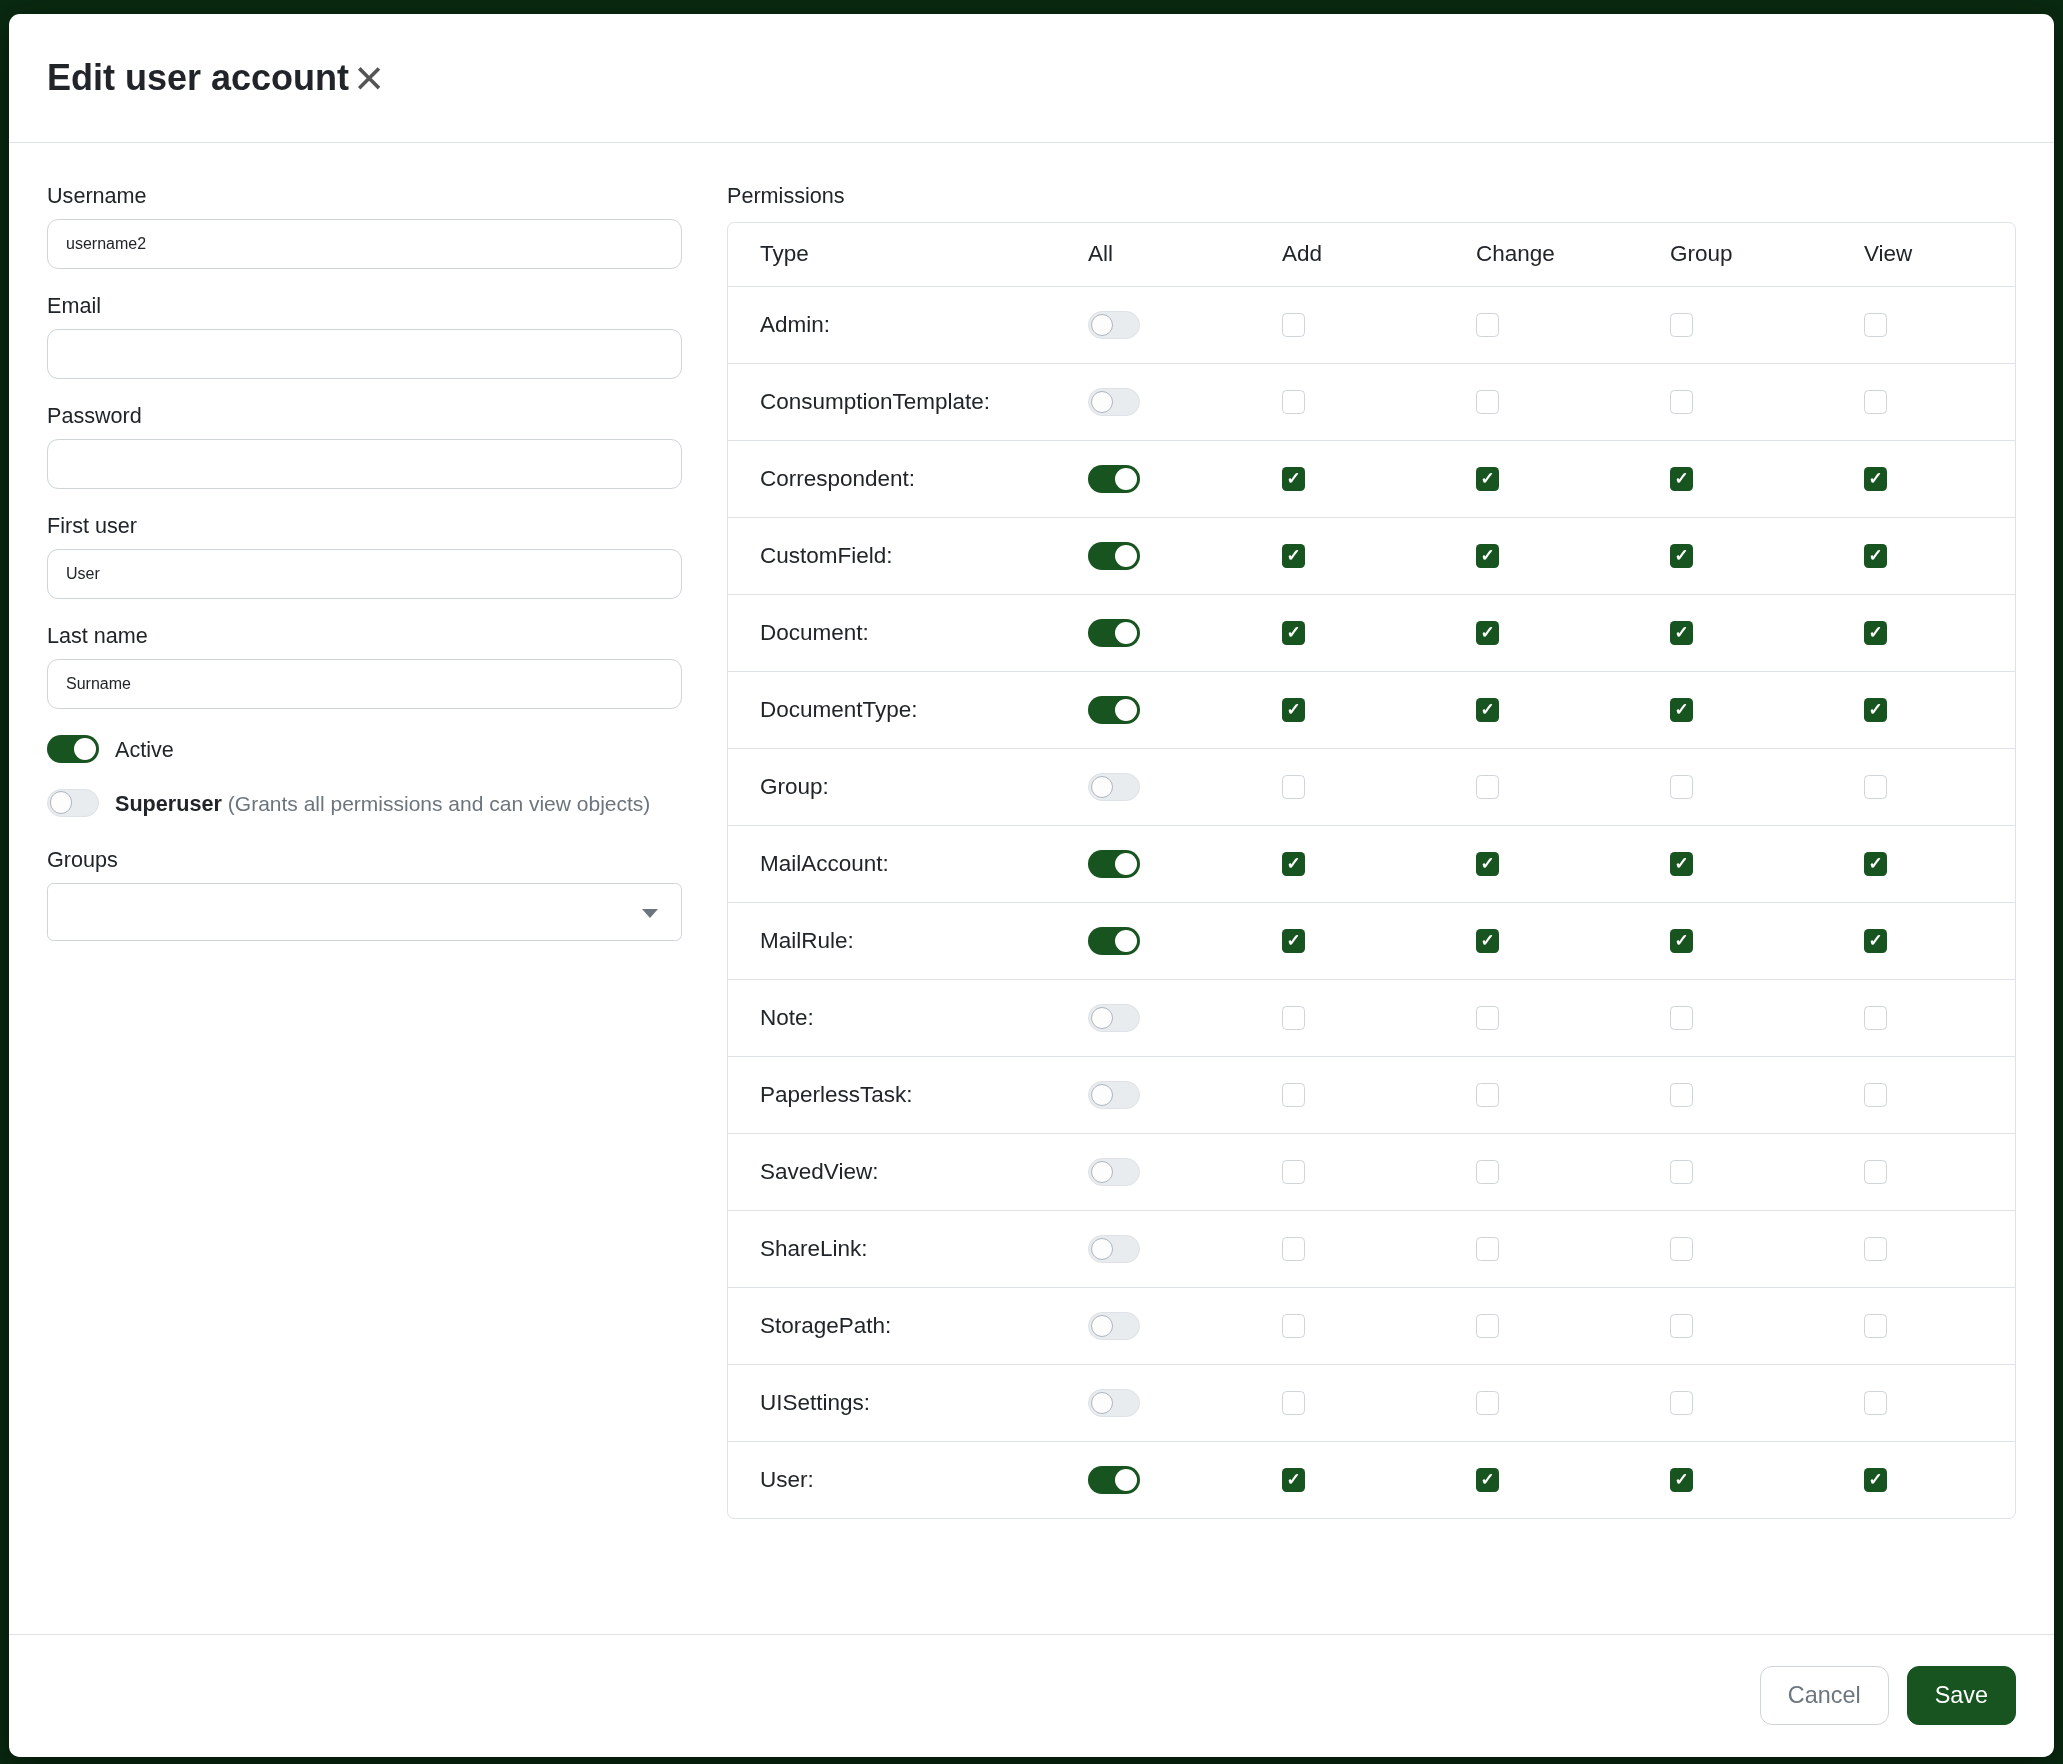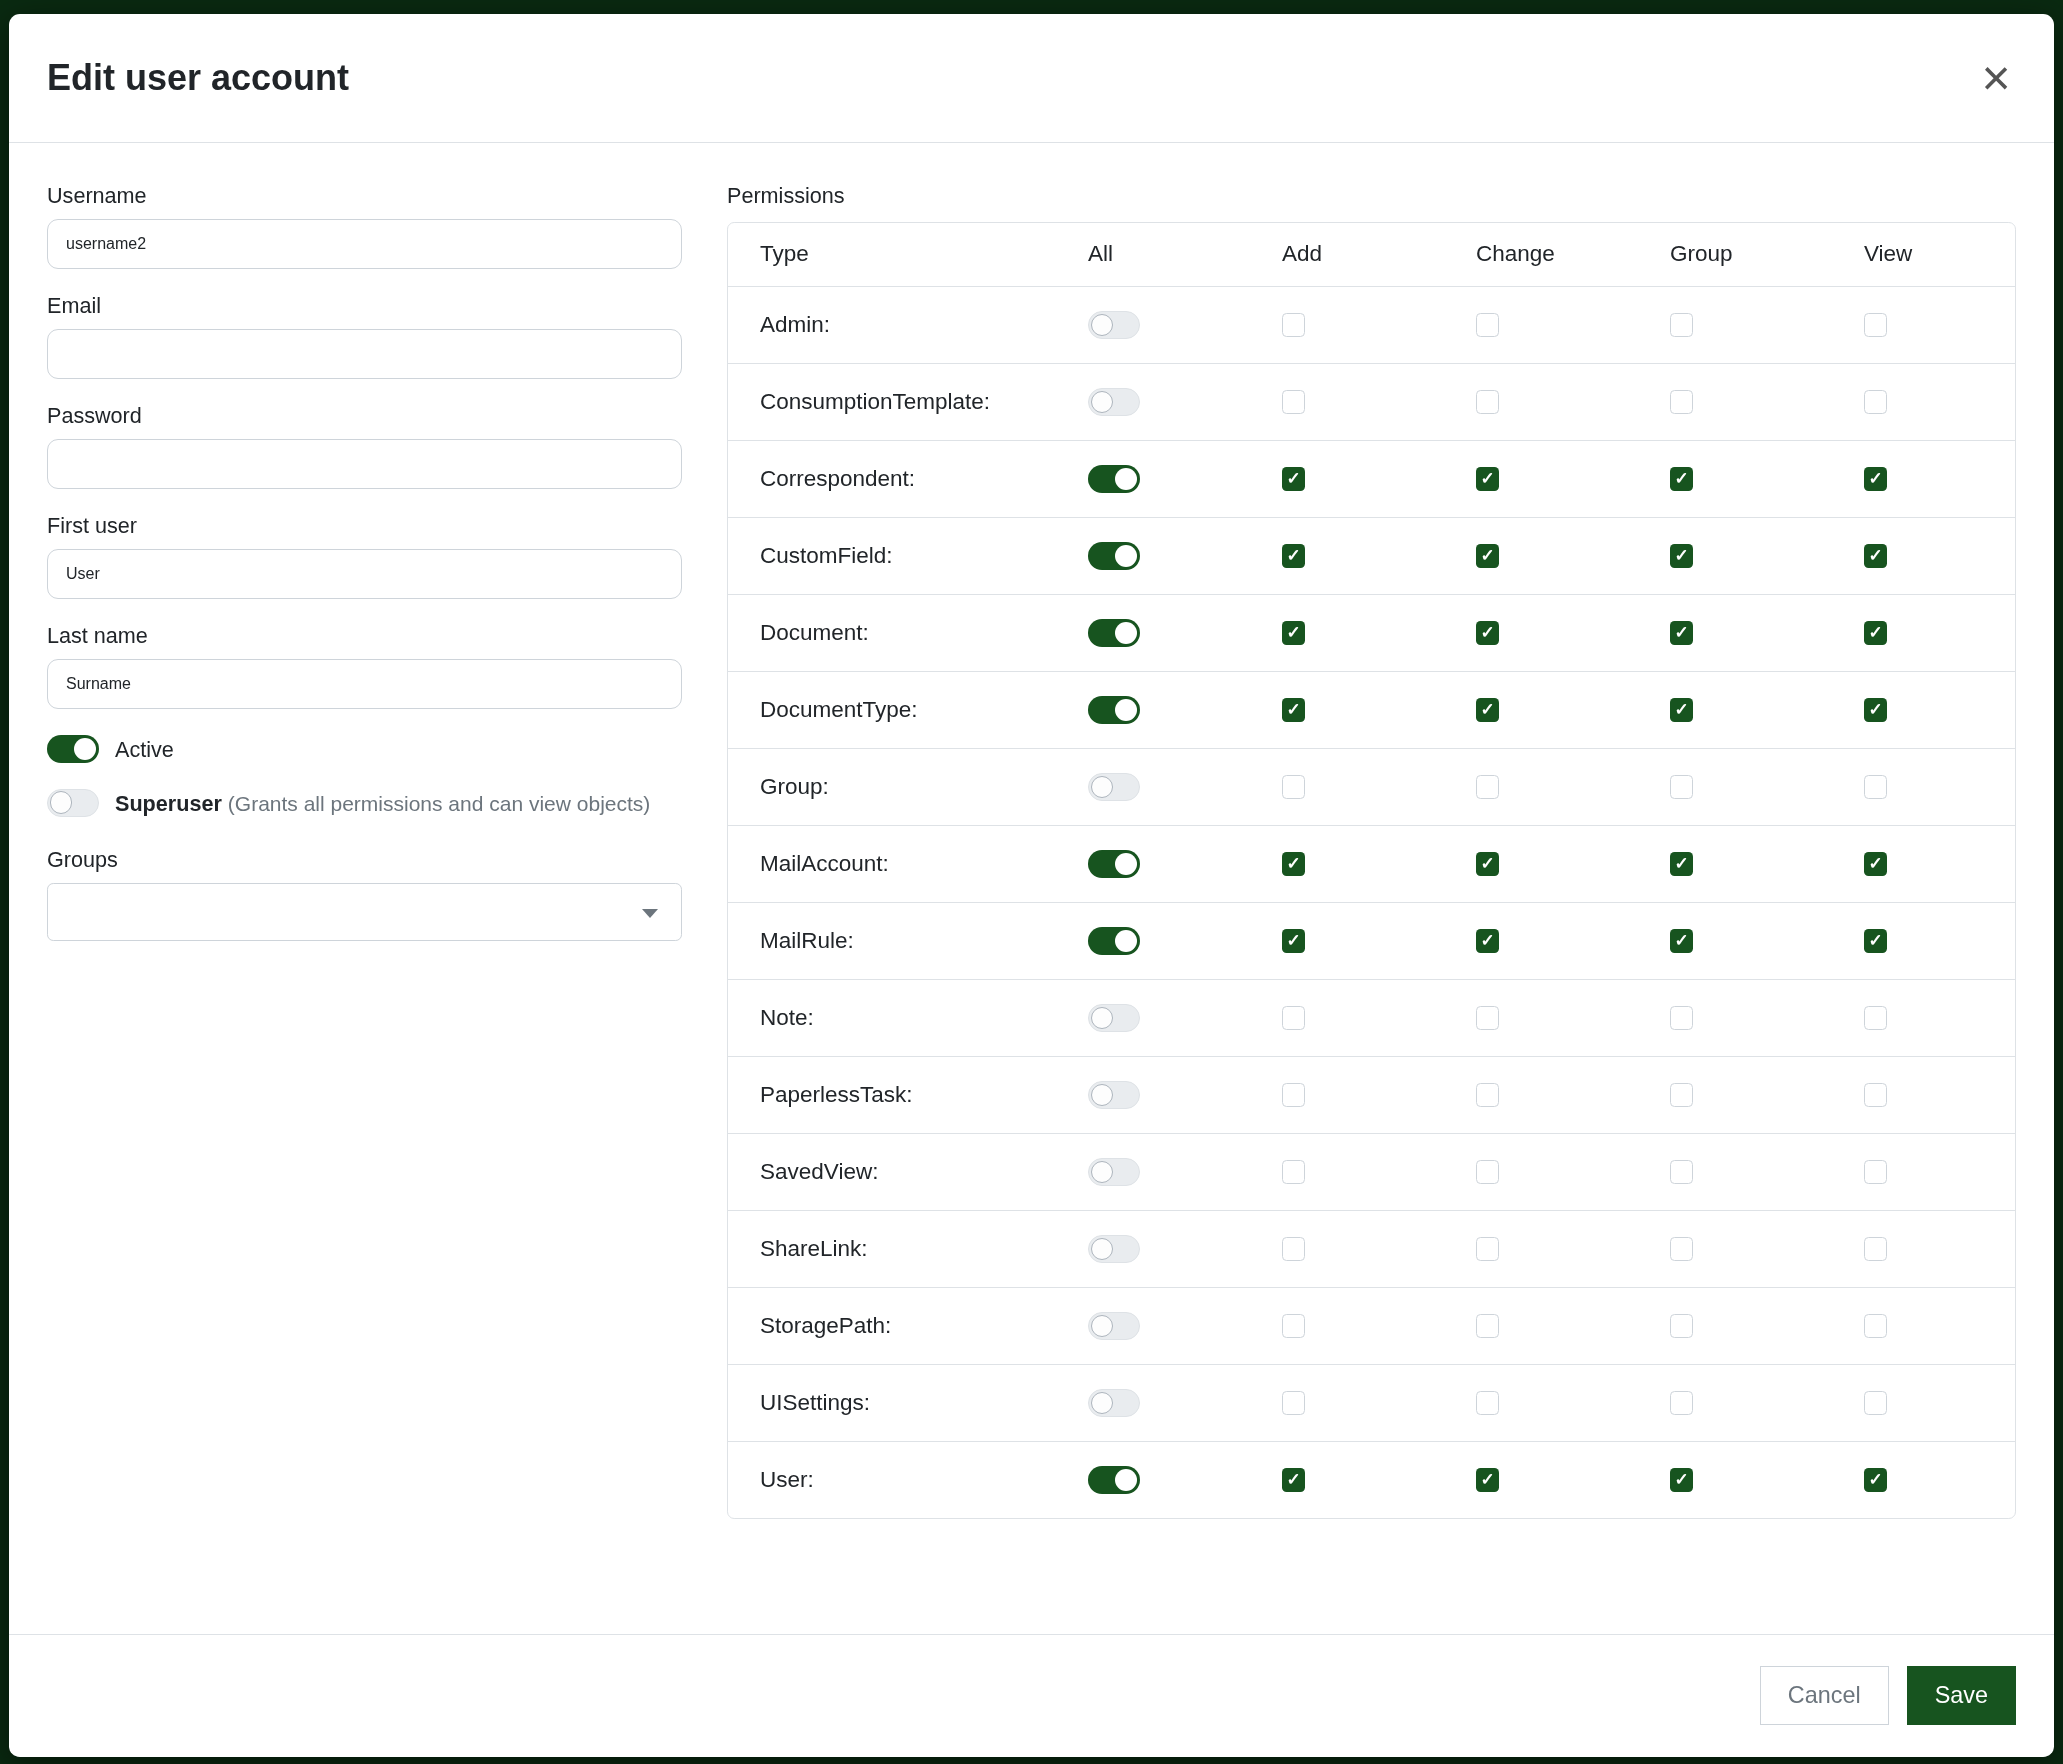--- a/index.html
+++ b/index.html
@@ -20,21 +20,20 @@
     flex-direction: column;
     box-shadow: 0 9px 36px rgba(0,0,0,0.5);
     overflow: hidden;
   }
   
   .modal-header {
     height: 129px;
     flex: 0 0 auto;
     display: flex;
     align-items: center;
-    justify-content: space-between;
     padding: 0 38px;
     border-bottom: 0.9px solid #dee2e6;
   }
   .modal-title { font-size: 36px; font-weight: 700; color: #212529; }
   .close-btn {
     background: none; border: none; cursor: pointer;
     font-size: 50px; font-weight: 300; line-height: 1;
     color: #555; padding: 0 5.4px;
   }
   
@@ -120,21 +119,21 @@
   .cbx.unchecked { background: #fff; border: 0.9px solid #ced4da; }
 
   
   .modal-footer {
     flex: 0 0 auto; height: 123px;
     border-top: 0.9px solid #dee2e6;
     display: flex; align-items: center; justify-content: flex-end;
     gap: 18px; padding: 0 38px;
   }
   .btn {
-    height: 59px; border-radius: 0; font-size: 23.4px;
+    height: 59px; border-radius: 12px; font-size: 23.4px;
     font-family: "Liberation Sans", sans-serif;
     padding: 12px 27px; cursor: pointer;
   }
   .btn-cancel { background: #fff; color: #6c757d; border: 0.9px solid #ced4da; }
   .btn-save { background: #17541f; color: #fff; border: 0.9px solid #17541f; }
 </style>
 </head>
 <body>
 
 <div class="modal">

